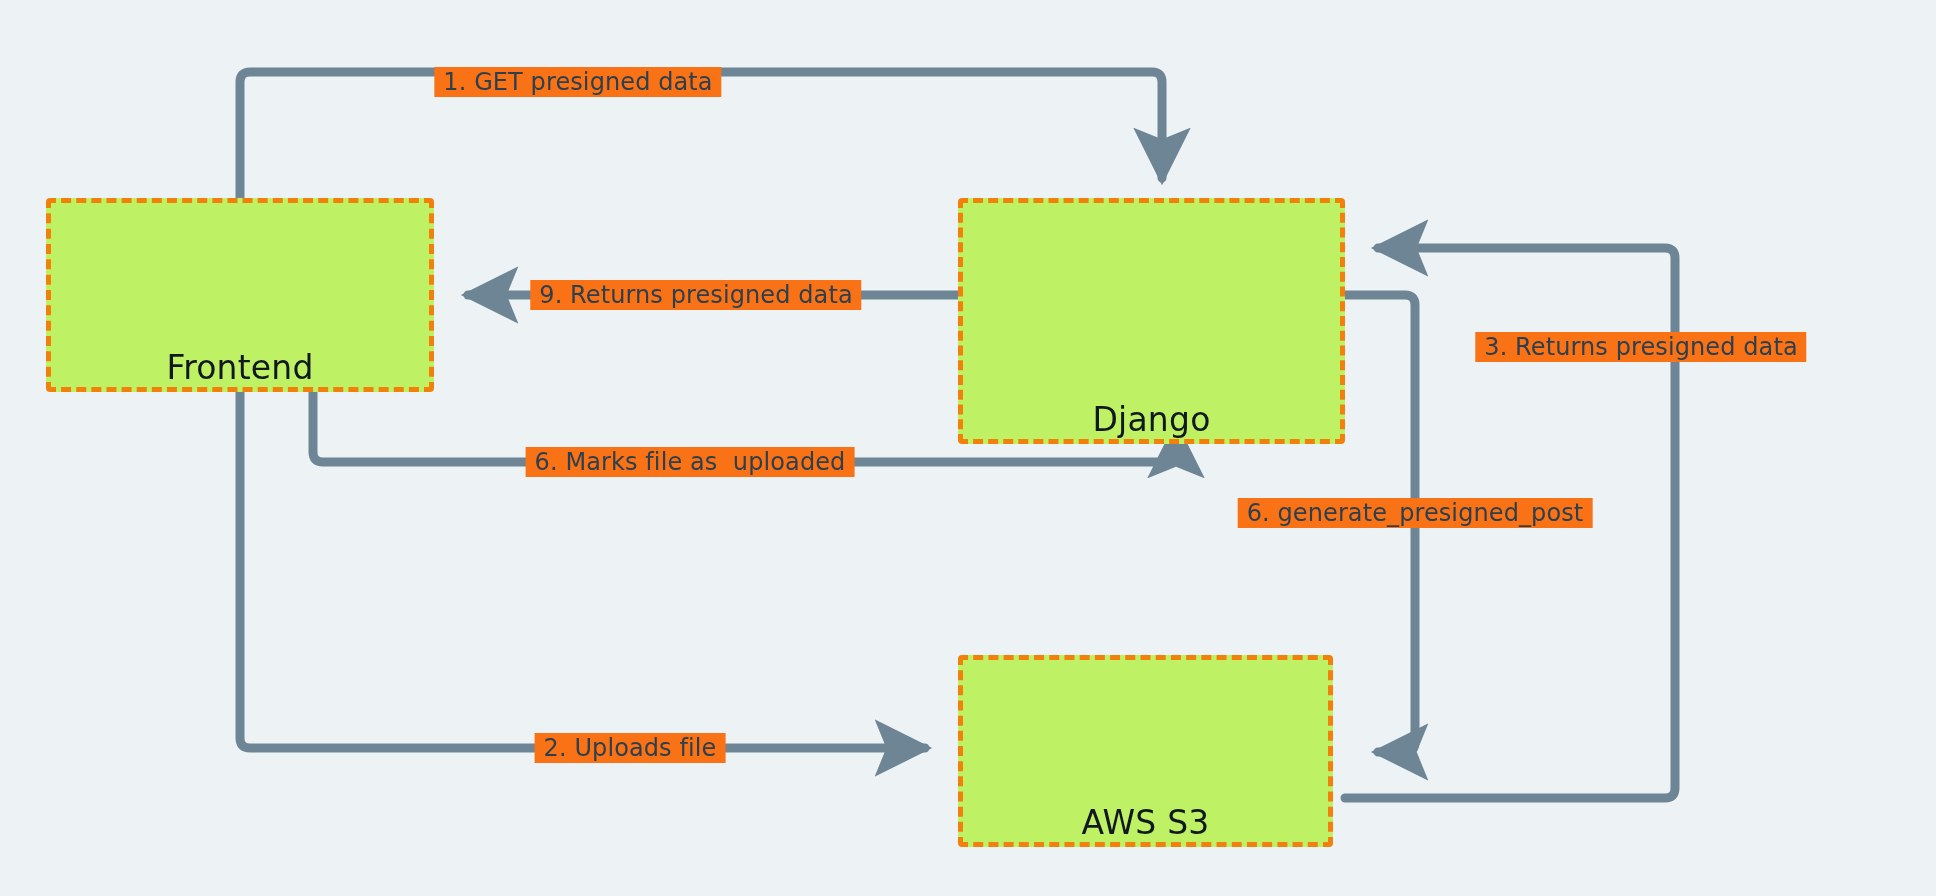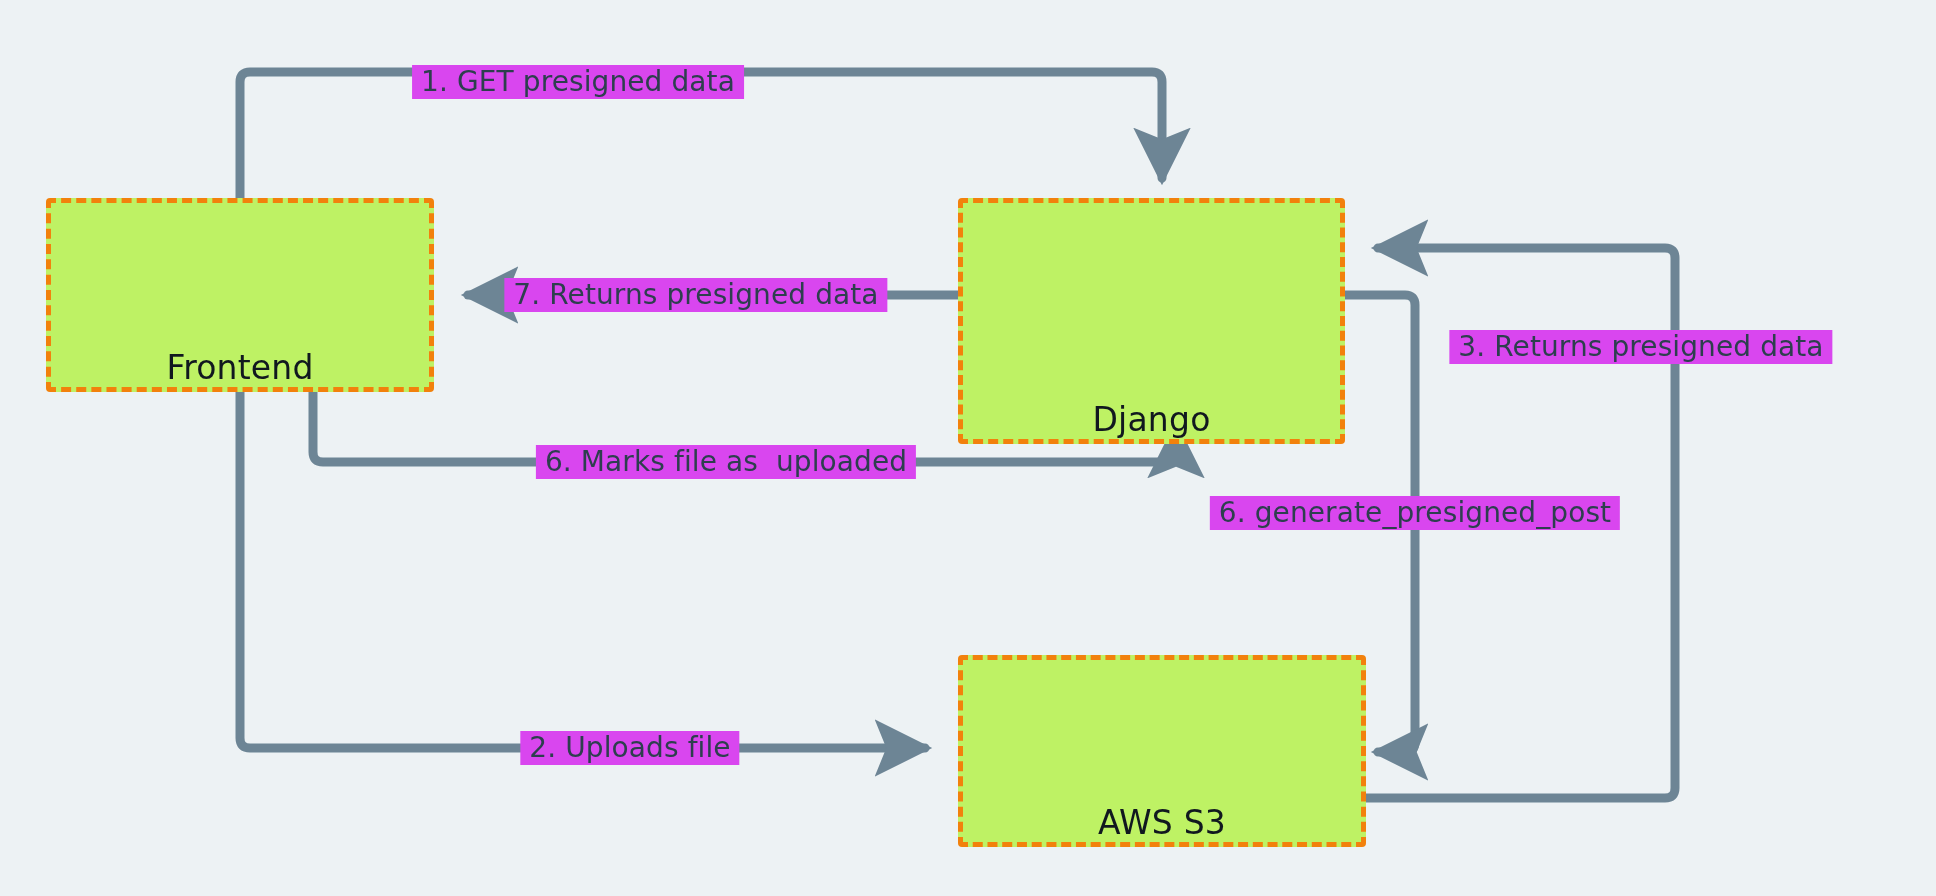--- a/index.html
+++ b/index.html
@@ -36,23 +36,23 @@
   }
   .node-label {
     font-size: 33px;
     color: #11181f;
     font-family: "DejaVu Sans", "Liberation Sans", sans-serif;
     letter-spacing: 0.2px;
     white-space: pre;
   }
   .edge-label {
     position: absolute;
-    font-size: 28px;
+    font-size: 24px;
     color: #2d3f4e;
-    background: #d946ef;
+    background: #f97316;
     font-family: "DejaVu Sans", "Liberation Sans", sans-serif;
     white-space: pre;
     line-height: 1;
     padding: 3px 9px;
     transform: translate(-50%, -50%);
     letter-spacing: 0.1px;
   }
 </style>
 </head>
 <body>
@@ -83,29 +83,29 @@
   </svg>
 
   <div class="node-box" style="left:46px; top:198px; width:388px; height:194px;">
     <span class="node-label">Frontend</span>
   </div>
 
   <div class="node-box" style="left:958px; top:198px; width:387px; height:246px;">
     <span class="node-label">Django</span>
   </div>
 
-  <div class="node-box" style="left:958px; top:655px; width:408px; height:192px;">
+  <div class="node-box" style="left:958px; top:655px; width:375px; height:192px;">
     <span class="node-label">AWS S3</span>
   </div>
 
   <div class="edge-label" style="left:578px; top:82px;">1. GET presigned data</div>
 
   <div class="edge-label" style="left:1415px; top:513px;">6. generate_presigned_post</div>
 
   <div class="edge-label" style="left:1641px; top:347px;text-align:center;">3. Returns presigned data</div>
 
-  <div class="edge-label" style="left:696px; top:295px;">7. Returns presigned data</div>
+  <div class="edge-label" style="left:696px; top:295px;">9. Returns presigned data</div>
 
   <div class="edge-label" style="left:630px; top:748px;">2. Uploads file</div>
 
-  <div class="edge-label" style="left:726px; top:462px;">6. Marks file as  uploaded</div>
+  <div class="edge-label" style="left:690px; top:462px;">6. Marks file as  uploaded</div>
 
 </div>
 
 </body></html>

